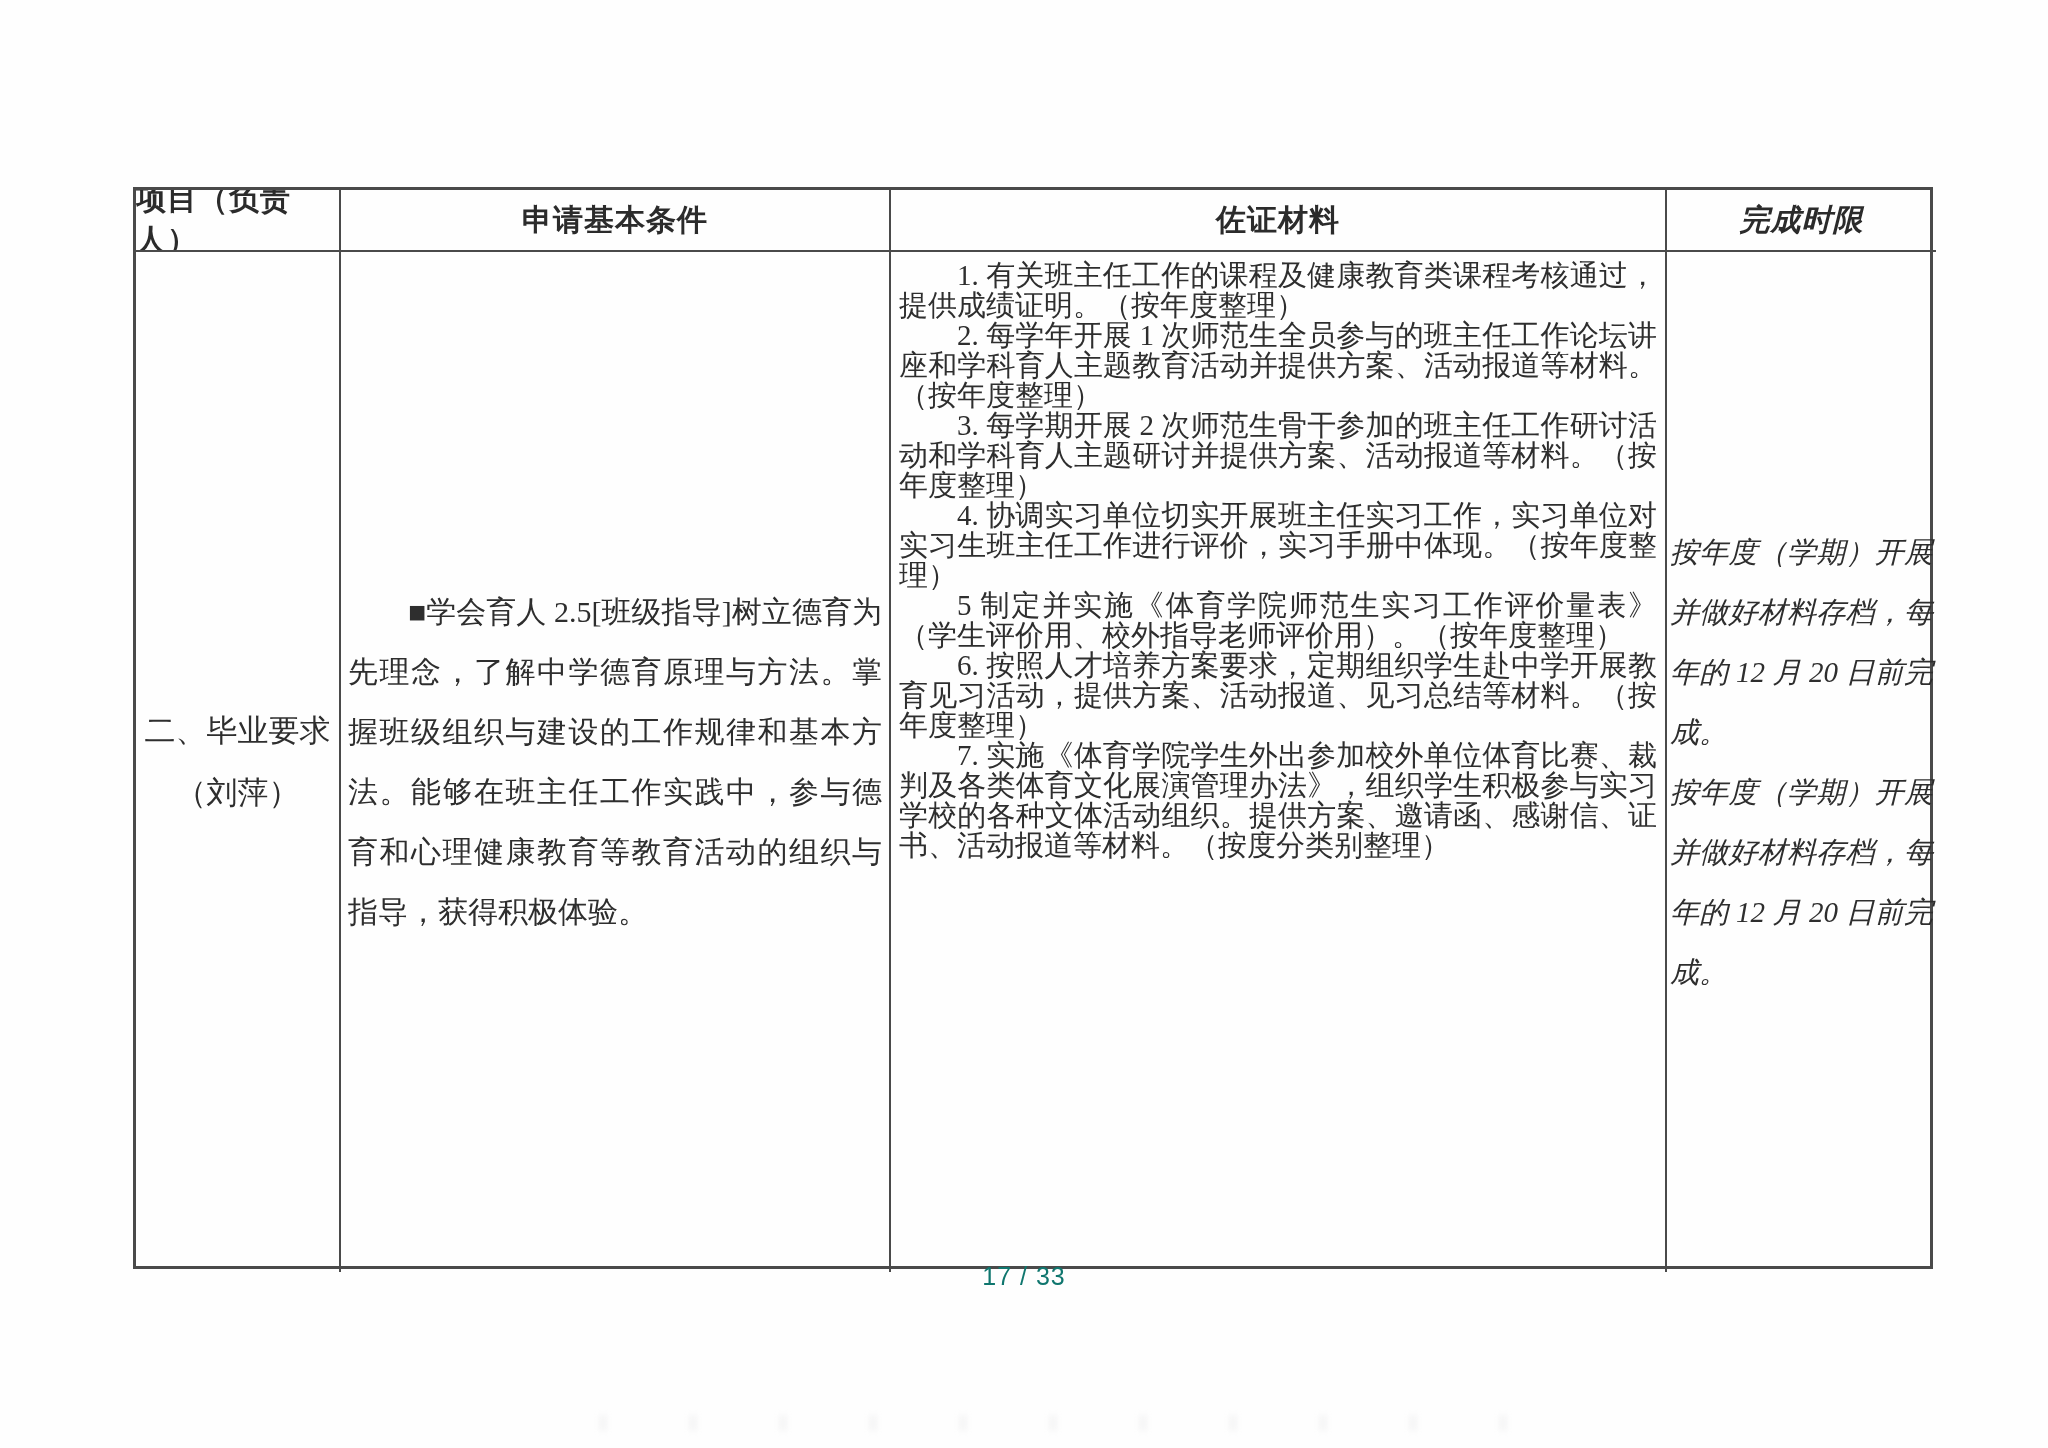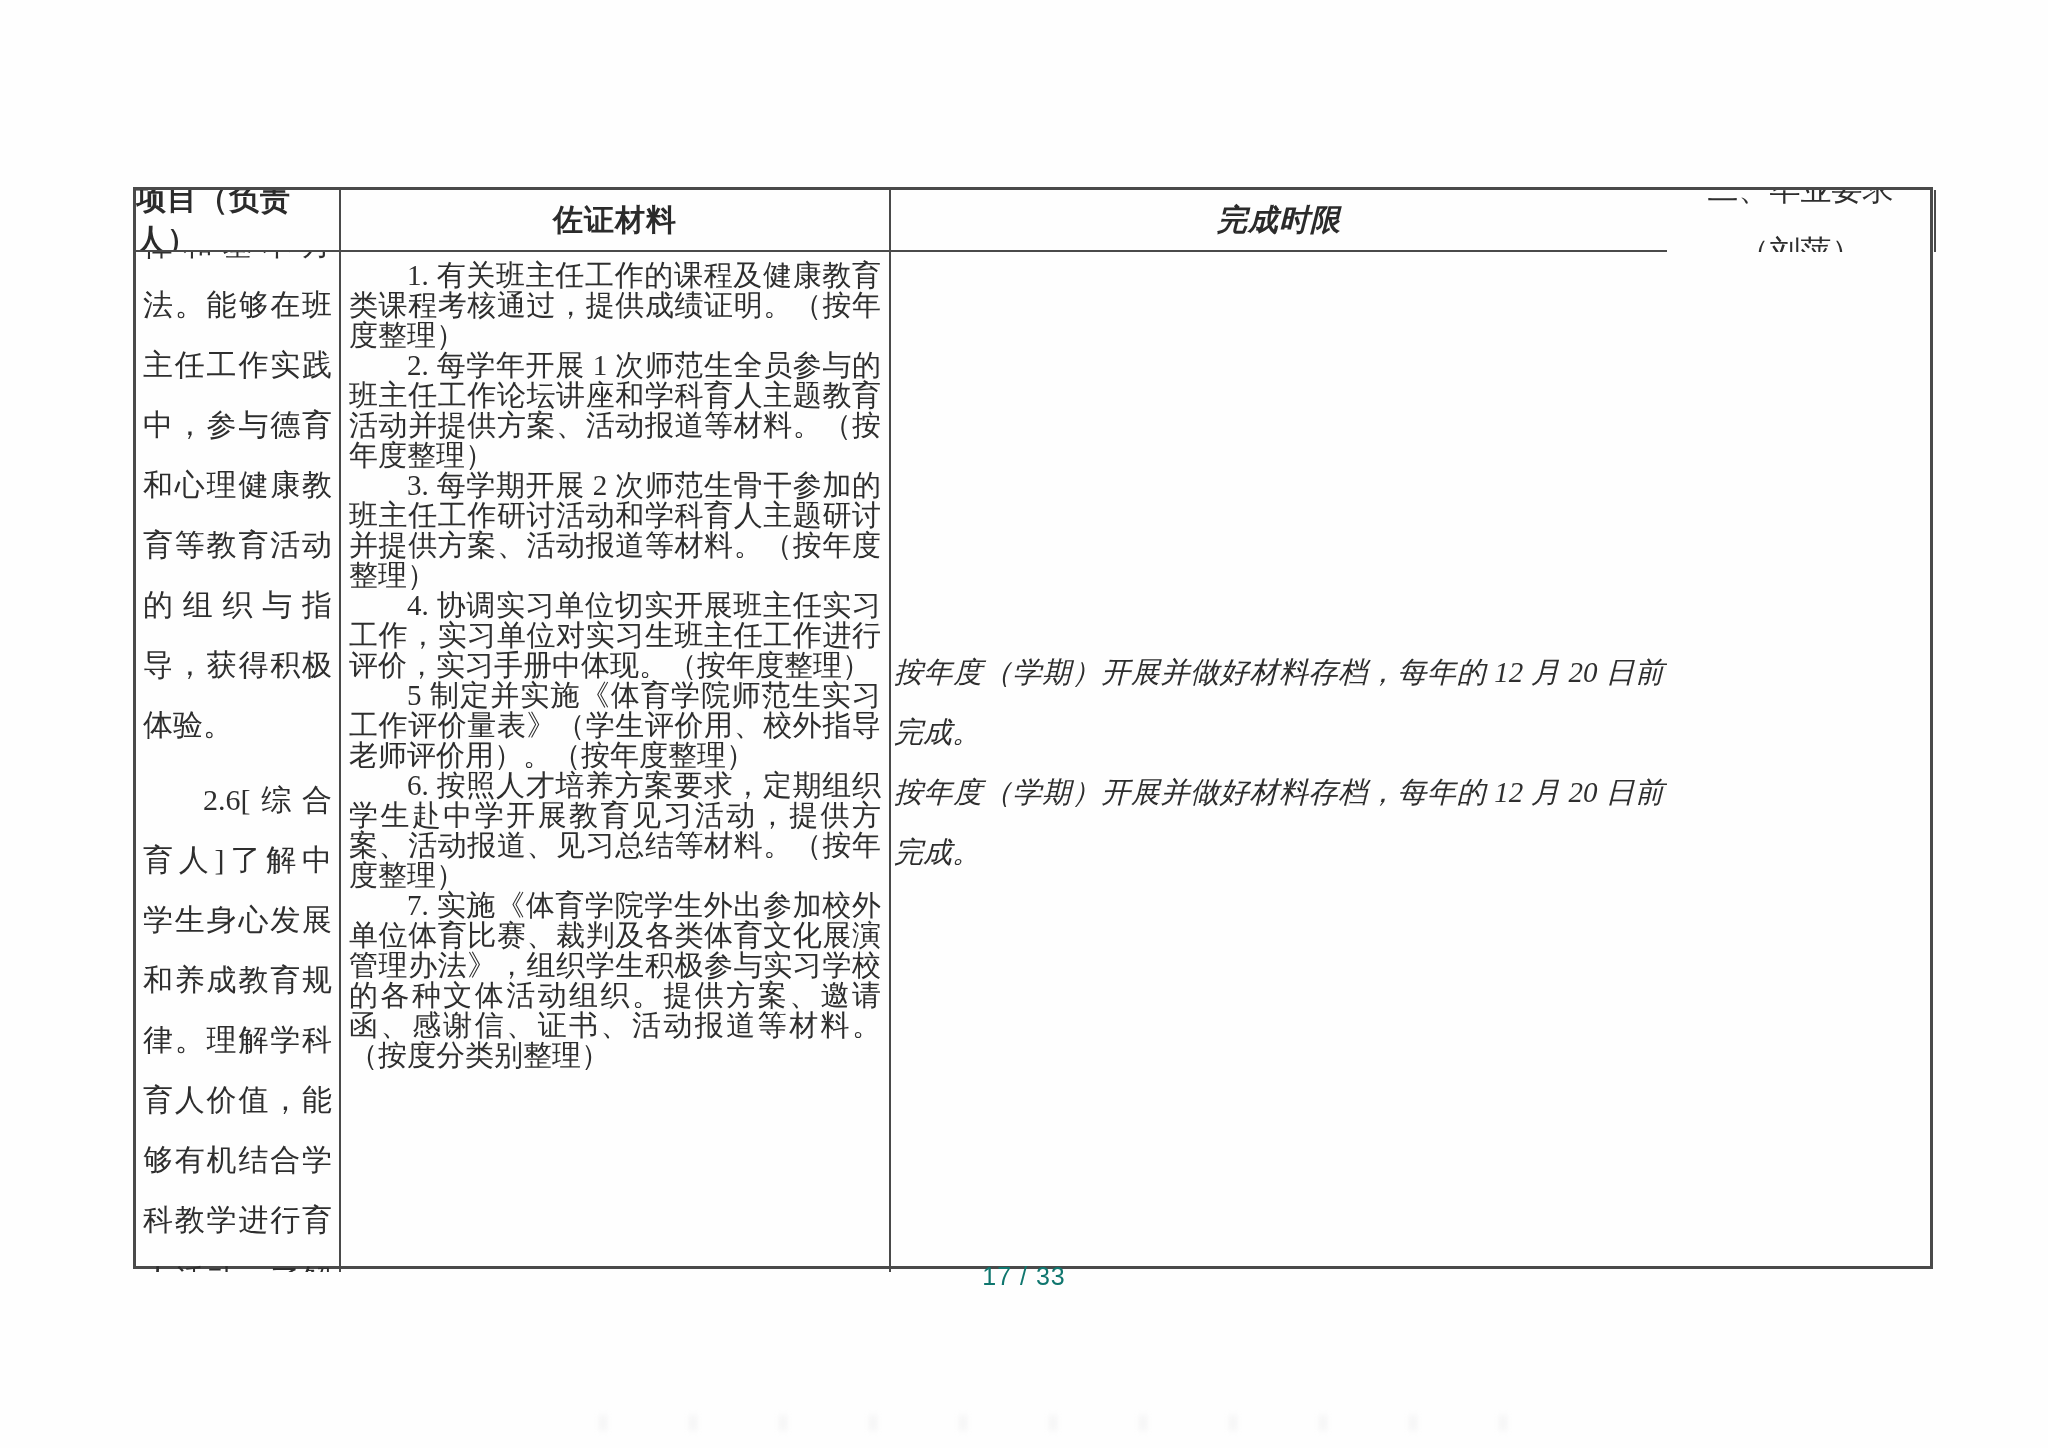--- a/index.html
+++ b/index.html
@@ -119,34 +119,36 @@
 <body>
 
 <div class="page">
 
   <div class="doc-table">
 
     <div class="cell th">
       <span>项目（负责人）</span>
     </div>
     <div class="cell th">
+      <span>申请基本条件</span>
+    </div>
+    <div class="cell th">
       <span>佐证材料</span>
     </div>
     <div class="cell th last-col">
       <span>完成时限</span>
     </div>
 
     <div class="cell last-row project-cell">
       <span>二、毕业要求</span>
       <span>（刘萍）</span>
     </div>
 
     <div class="cell last-row conditions-cell">
       <p>■学会育人 2.5[班级指导]树立德育为先理念，了解中学德育原理与方法。掌握班级组织与建设的工作规律和基本方法。能够在班主任工作实践中，参与德育和心理健康教育等教育活动的组织与指导，获得积极体验。</p>
-      <p>2.6[综合育人]了解中学生身心发展和养成教育规律。理解学科育人价值，能够有机结合学科教学进行育人活动。了解学校文化和教育活动的育人内涵和方法，参与组织主题教育和社团活动，对学生进行教育和引导。</p>
     </div>
 
     <div class="cell last-row evidence-cell">
       <p>1. 有关班主任工作的课程及健康教育类课程考核通过，提供成绩证明。（按年度整理）</p>
       <p>2. 每学年开展 1 次师范生全员参与的班主任工作论坛讲座和学科育人主题教育活动并提供方案、活动报道等材料。（按年度整理）</p>
       <p>3. 每学期开展 2 次师范生骨干参加的班主任工作研讨活动和学科育人主题研讨并提供方案、活动报道等材料。（按年度整理）</p>
       <p>4. 协调实习单位切实开展班主任实习工作，实习单位对实习生班主任工作进行评价，实习手册中体现。（按年度整理）</p>
       <p>5 制定并实施《体育学院师范生实习工作评价量表》（学生评价用、校外指导老师评价用）。（按年度整理）</p>
       <p>6. 按照人才培养方案要求，定期组织学生赴中学开展教育见习活动，提供方案、活动报道、见习总结等材料。（按年度整理）</p>
       <p>7. 实施《体育学院学生外出参加校外单位体育比赛、裁判及各类体育文化展演管理办法》，组织学生积极参与实习学校的各种文体活动组织。提供方案、邀请函、感谢信、证书、活动报道等材料。（按度分类别整理）</p>

